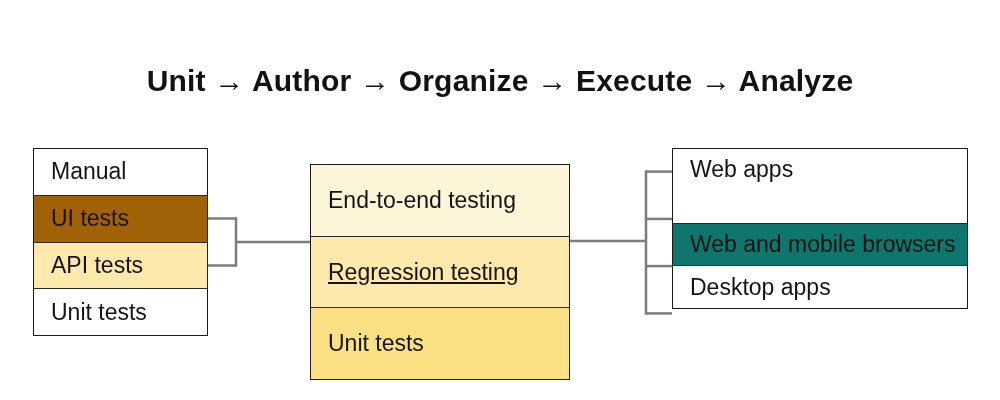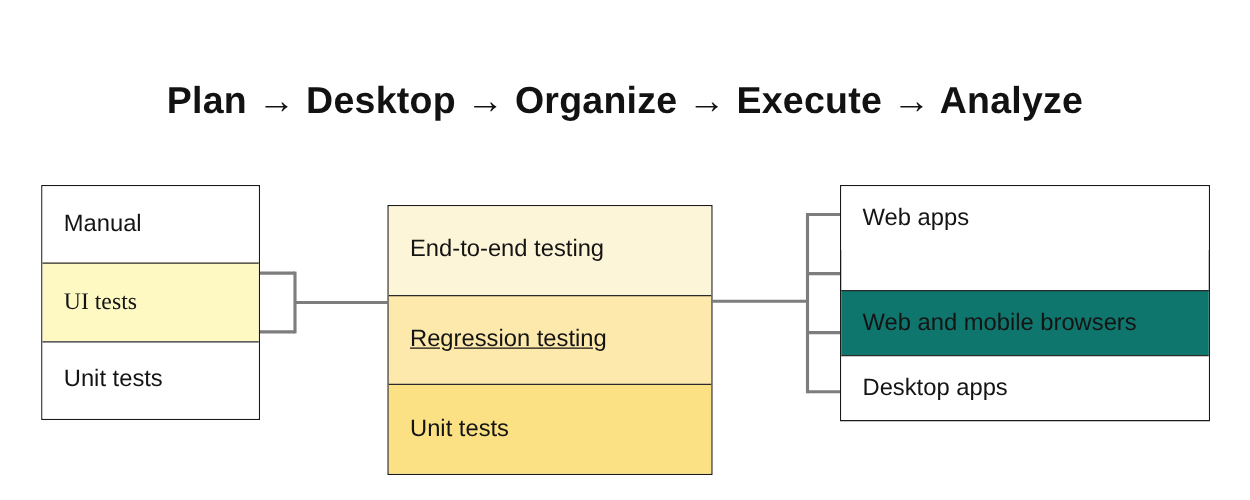--- a/index.html
+++ b/index.html
@@ -30,27 +30,27 @@
   .box {
     position: absolute;
     box-sizing: border-box;
     border: 1.5px solid #1a1a1a;
     background: #ffffff;
     display: flex;
     flex-direction: column;
   }
   .box-left   { left: 33px;  top: 148px; width: 175px; height: 188px; }
   .box-middle { left: 310px; top: 164px; width: 260px; height: 216px; }
-  .box-right  { left: 672px; top: 148px; width: 296px; height: 189px; }
+  .box-right  { left: 672px; top: 148px; width: 296px; height: 161px; }
   .row {
     flex: 1;
     display: flex;
     align-items: center;
     padding-left: 17px;
-    font-size: 19px;
+    font-size: 23px;
     color: #141414;
     box-sizing: border-box;
   }
   .row + .row {
     border-top: 1.2px solid #2a2a2a;
   }
   .connector-svg {
     position: absolute;
     left: 0;
     top: 0;
@@ -62,42 +62,43 @@
     stroke: #7d7d7d;
     stroke-width: 2.5;
     fill: none;
   }
 </style>
 </head>
 <body>
 
 <div class="canvas">
 
-  <h1 class="flow-title">Plan → Desktop → Organize → Execute → Analyze</h1>
+  <h1 class="flow-title">Unit → Author → Organize → Execute → Analyze</h1>
 
   <svg class="connector-svg" viewBox="0 0 1000 400" xmlns="http://www.w3.org/2000/svg">
     <g>
       <path d="M 208 218.5 H 236"></path>
       <path d="M 208 265.5 H 236"></path>
       <path d="M 236 217.3 V 266.7"></path>
       <path d="M 236 242 H 310"></path>
     </g>
     <g>
       <path d="M 570 241 H 646"></path>
       <path d="M 646 170.4 V 314.6"></path>
       <path d="M 646 171.6 H 672"></path>
       <path d="M 646 218.9 H 672"></path>
       <path d="M 646 266.1 H 672"></path>
       <path d="M 646 313.4 H 672"></path>
     </g>
   </svg>
 
   <div class="box box-left">
     <div class="row" style="background: rgb(255, 255, 255);">Manual</div>
-    <div class="row" style="background: #fef9c3; font-family: Liberation Serif, serif;">UI tests</div>
+    <div class="row" style="background: #a16207;">UI tests</div>
+    <div class="row" style="background: rgb(252, 233, 171);">API tests</div>
     <div class="row" style="background: rgb(255, 255, 255);">Unit tests</div>
   </div>
 
   <div class="box box-middle">
     <div class="row" style="background: rgb(253, 245, 216);">End-to-end testing</div>
     <div class="row" style="background: rgb(252, 233, 171); text-decoration: underline;">Regression testing</div>
     <div class="row" style="background: rgb(251, 225, 131);">Unit tests</div>
   </div>
 
   <div class="box box-right">

